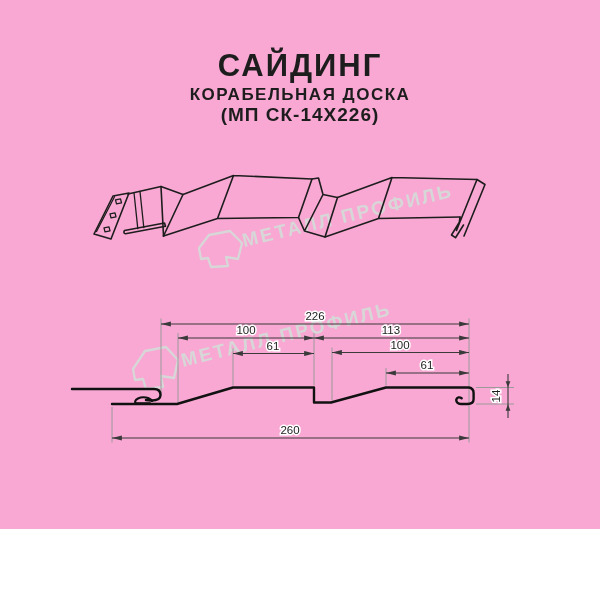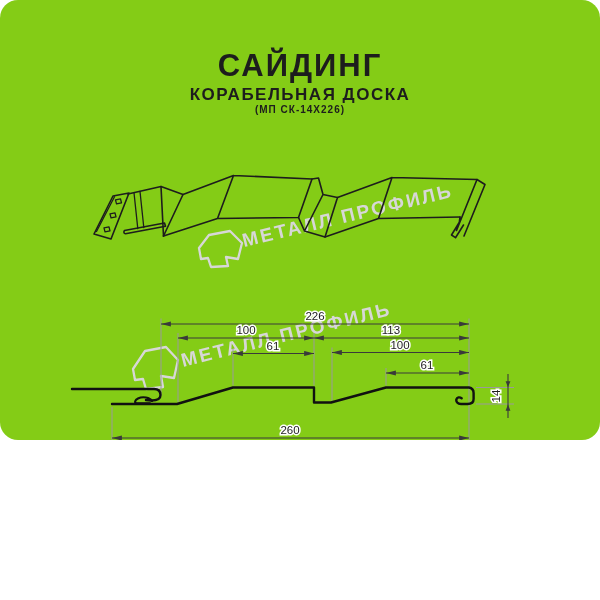--- a/index.html
+++ b/index.html
@@ -1,21 +1,21 @@
 <!DOCTYPE html>
 <html><head>
 <meta charset="utf-8">
 <style>
   html,body{margin:0;padding:0;background:#fff;}
-  .canvas{position:relative;width:600px;height:440px;background:#84cc16;overflow:hidden;
-          font-family:"Liberation Sans",sans-serif;border-radius:18px;}
+  .canvas{position:relative;width:600px;height:529px;background:#f9a8d4;overflow:hidden;
+          font-family:"Liberation Sans",sans-serif;}
   .hdr{position:absolute;left:0;width:600px;text-align:center;color:#1d1d1d;}
   .hdr.title{top:48px;font-size:31px;font-weight:bold;letter-spacing:2px;}
   .hdr.subtitle{top:85px;font-size:17px;font-weight:bold;letter-spacing:1.5px;}
-  .hdr.model{top:104px;font-size:10px;font-weight:bold;letter-spacing:1px;}
+  .hdr.model{top:104px;font-size:19px;font-weight:bold;letter-spacing:1px;}
   .ftr{position:absolute;left:0;top:529px;width:600px;text-align:center;color:#2a2a2a;
        font-size:15px;font-weight:bold;letter-spacing:1px;}
   svg{position:absolute;left:0;top:0;}
   .wm-text{fill:#d7d7d7;font-family:"Liberation Sans",sans-serif;font-size:19px;
            font-weight:bold;letter-spacing:2.4px;}
   .wm-shape{fill:none;stroke:#d7d7d7;stroke-width:2.3;stroke-linejoin:round;}
   .p3d{fill:none;stroke:#1d1d1d;stroke-width:1.6;stroke-linejoin:round;stroke-linecap:round;}
   .p3d-thin{fill:none;stroke:#1d1d1d;stroke-width:1.3;stroke-linejoin:round;stroke-linecap:round;}
   .prof{fill:none;stroke:#111;stroke-width:2.4;stroke-linejoin:round;stroke-linecap:round;}
   .prof2{fill:none;stroke:#111;stroke-width:2.1;stroke-linejoin:round;stroke-linecap:round;}

